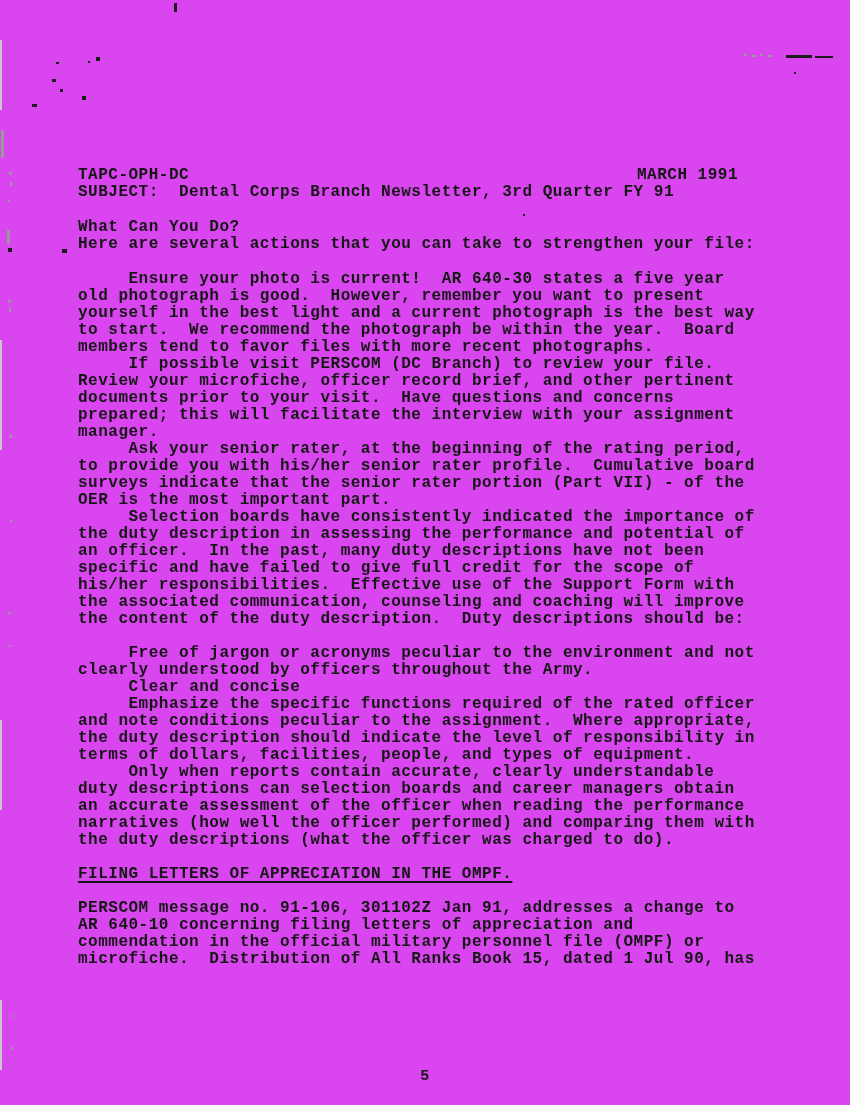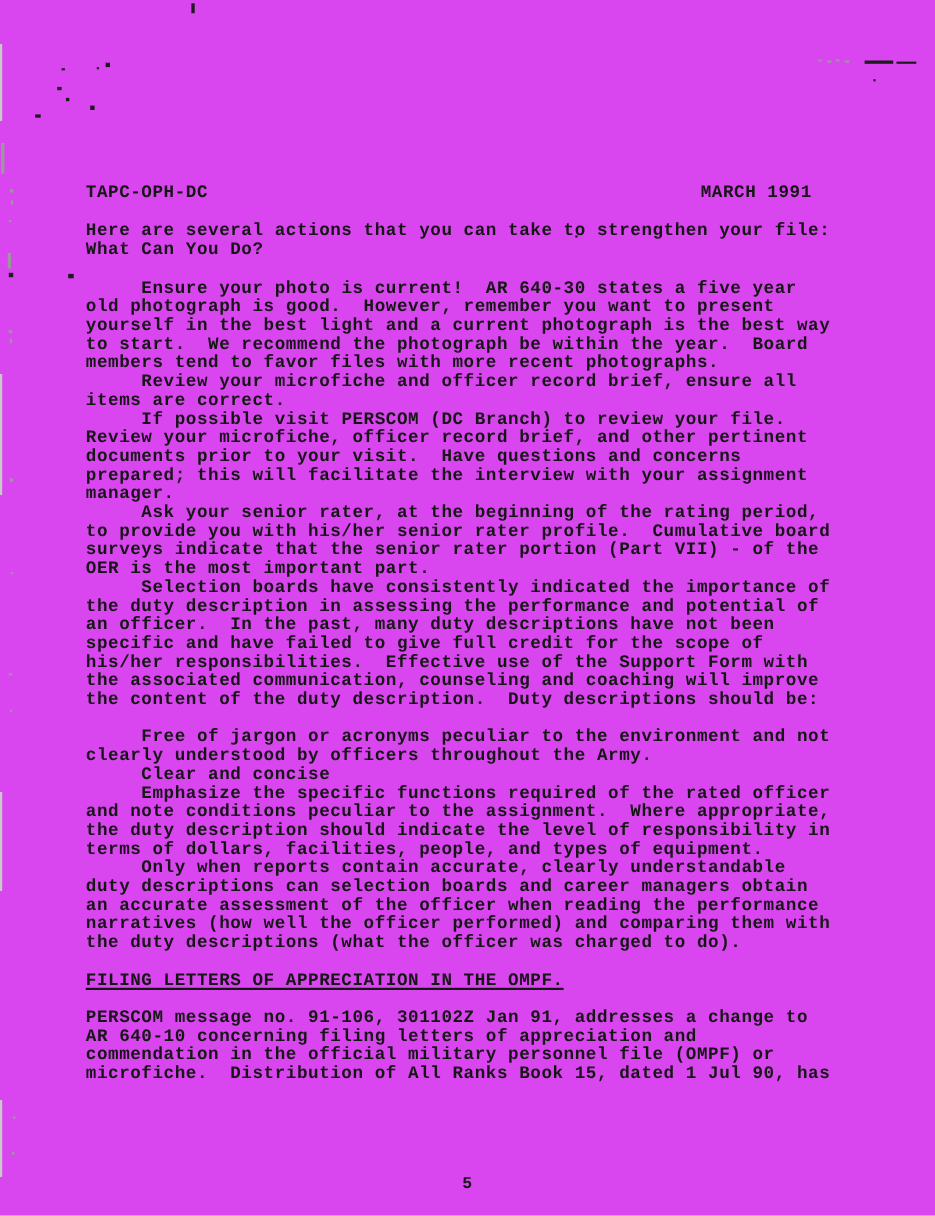--- a/index.html
+++ b/index.html
@@ -92,35 +92,34 @@
   <div class="artifact gray" style="left:9px; top:645px; width:2px; height:2px;"></div>
   <div class="artifact gray" style="left:12px; top:1015px; width:2px; height:2px;"></div>
   <div class="artifact gray" style="left:11px; top:1047px; width:2px; height:3px;"></div>
 
   <div class="content">
 
     <div class="hrow">
       <span class="line">TAPC-OPH-DC</span>
       <span class="line">MARCH 1991</span>
     </div>
+    <div class="line">SUBJECT:  Dental Corps Branch Newsletter, 3rd Quarter FY 91</div>
 
     <div class="gap"></div>
 
+    <div class="line">What Can You Do?</div>
     <div class="line">Here are several actions that you can take to strengthen your file:</div>
-    <div class="line">What Can You Do?</div>
 
     <div class="gap"></div>
 
     <div class="para">     Ensure your photo is current!  AR 640-30 states a five year
 old photograph is good.  However, remember you want to present
 yourself in the best light and a current photograph is the best way
 to start.  We recommend the photograph be within the year.  Board
 members tend to favor files with more recent photographs.</div>
-    <div class="para">     Review your microfiche and officer record brief, ensure all
-items are correct.</div>
     <div class="para">     If possible visit PERSCOM (DC Branch) to review your file.
 Review your microfiche, officer record brief, and other pertinent
 documents prior to your visit.  Have questions and concerns
 prepared; this will facilitate the interview with your assignment
 manager.</div>
     <div class="para">     Ask your senior rater, at the beginning of the rating period,
 to provide you with his/her senior rater profile.  Cumulative board
 surveys indicate that the senior rater portion (Part VII) - of the
 OER is the most important part.</div>
     <div class="para">     Selection boards have consistently indicated the importance of

